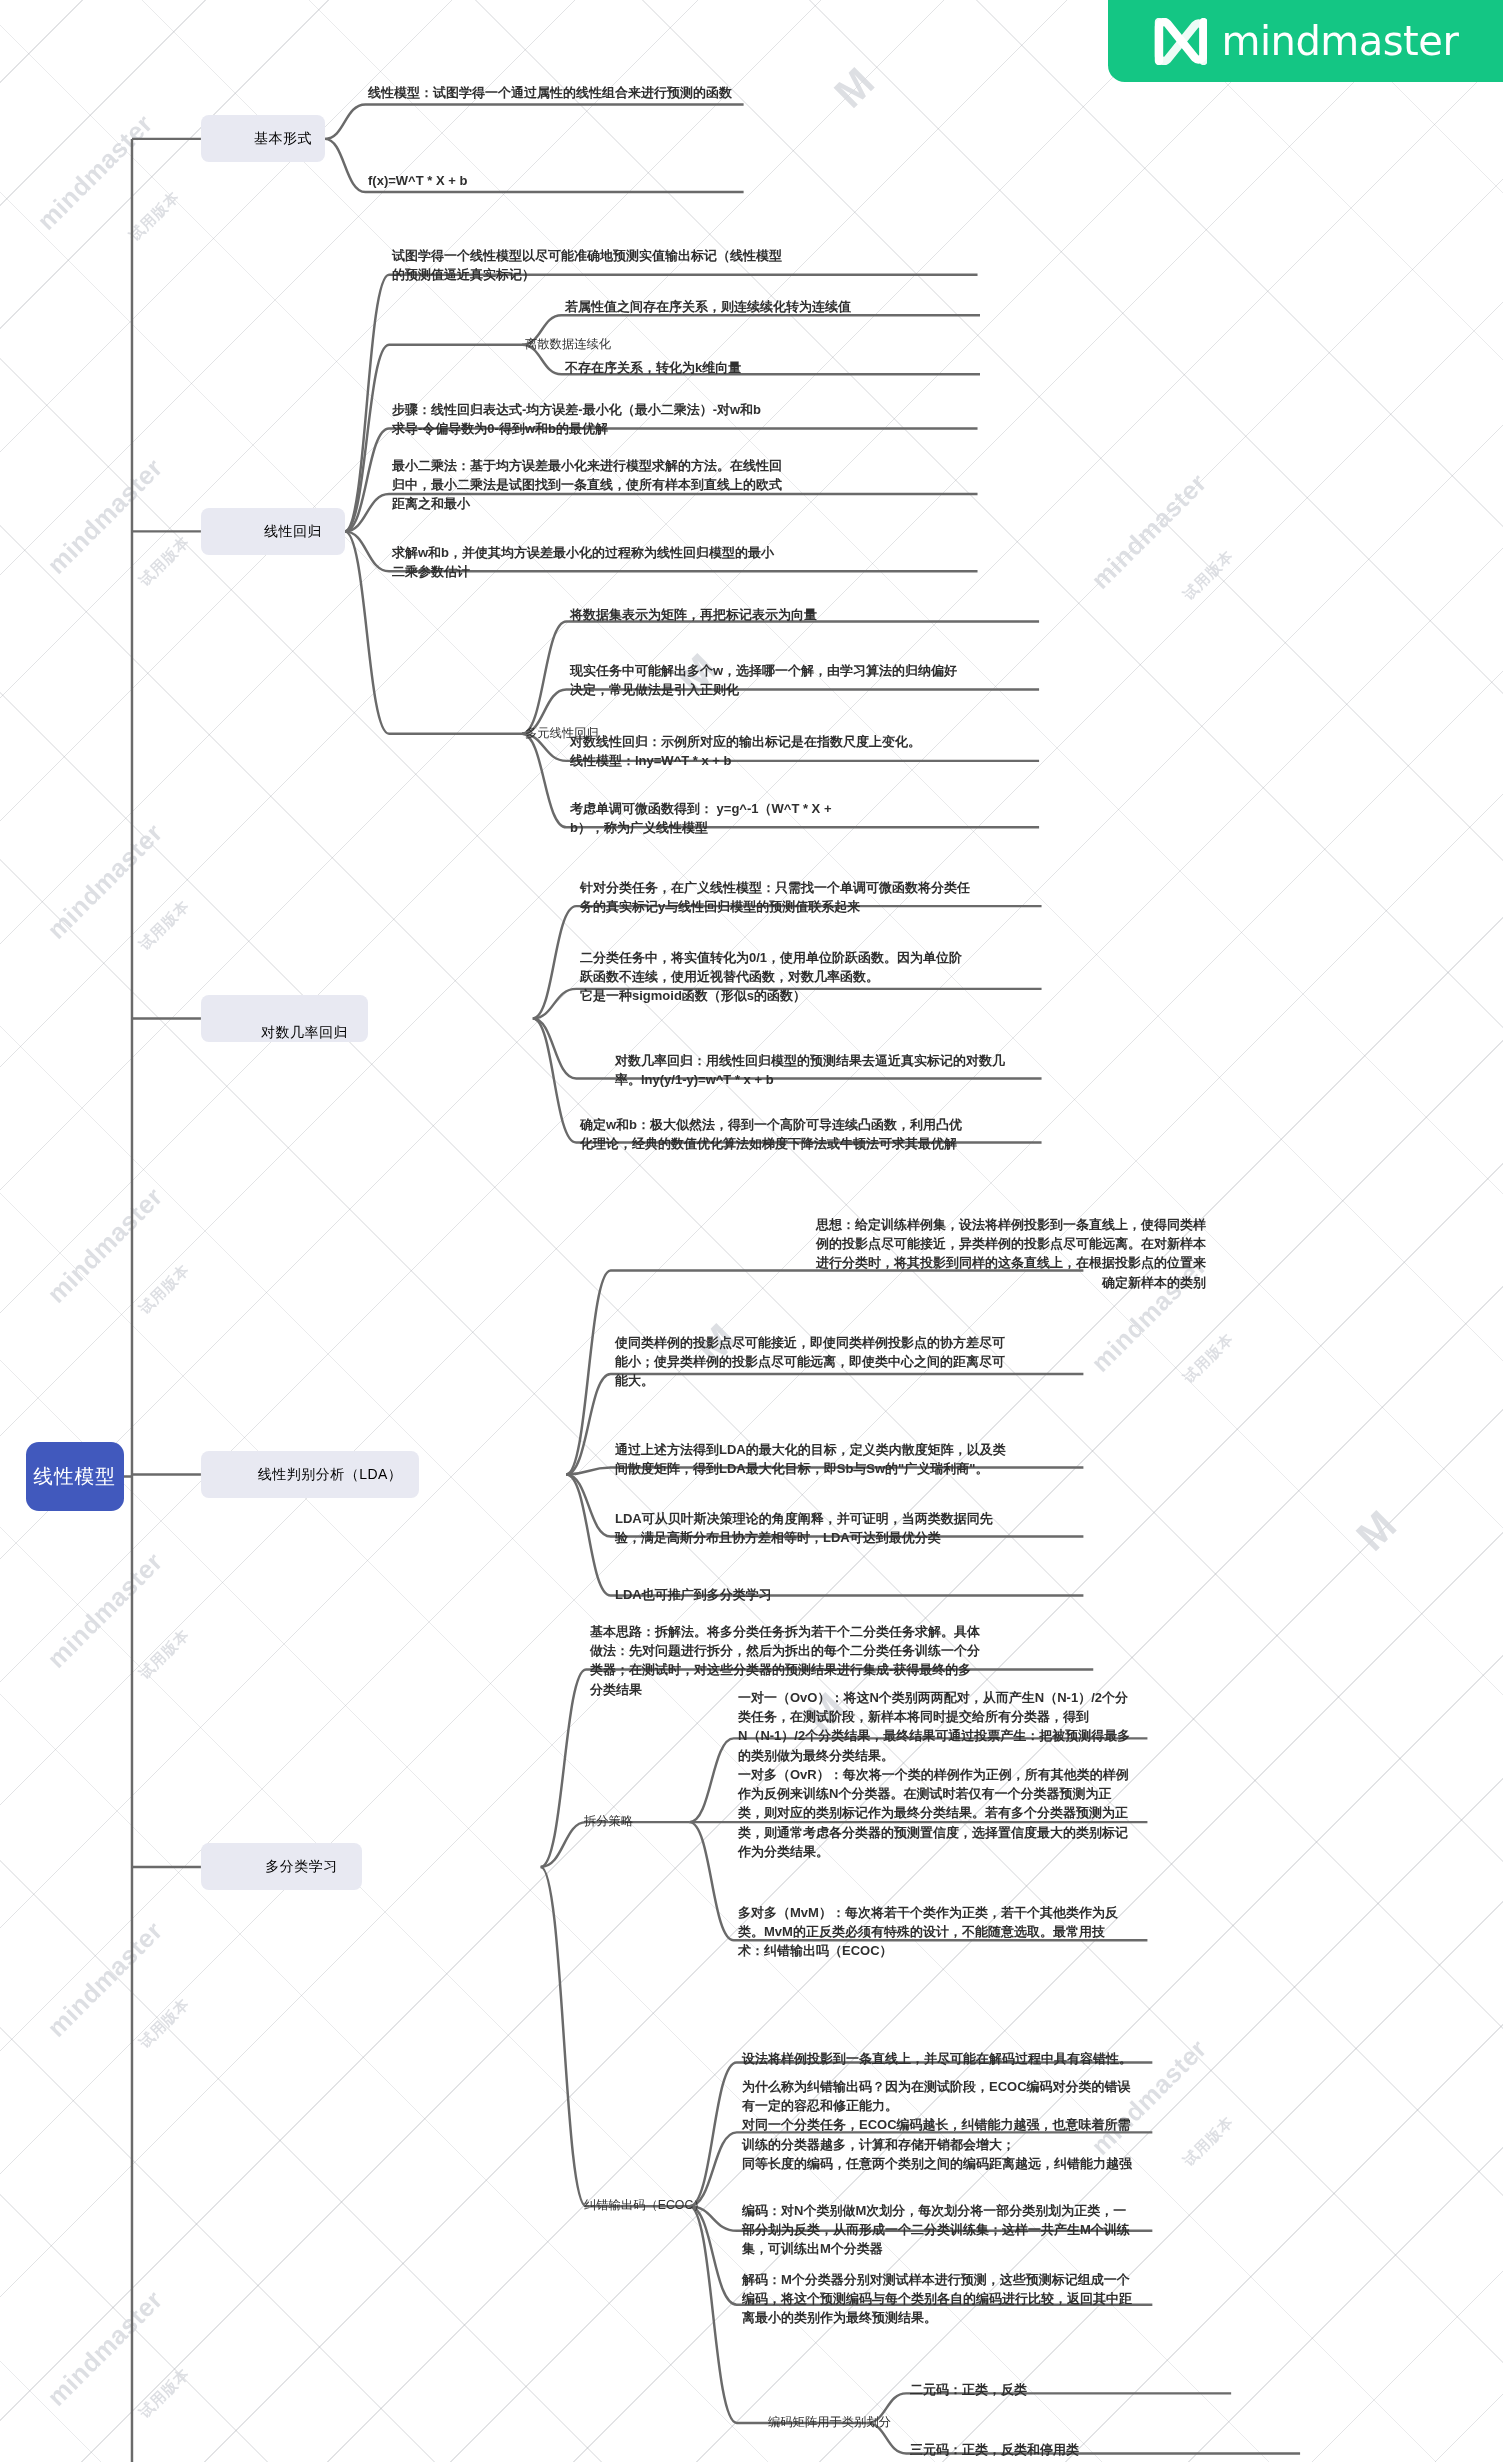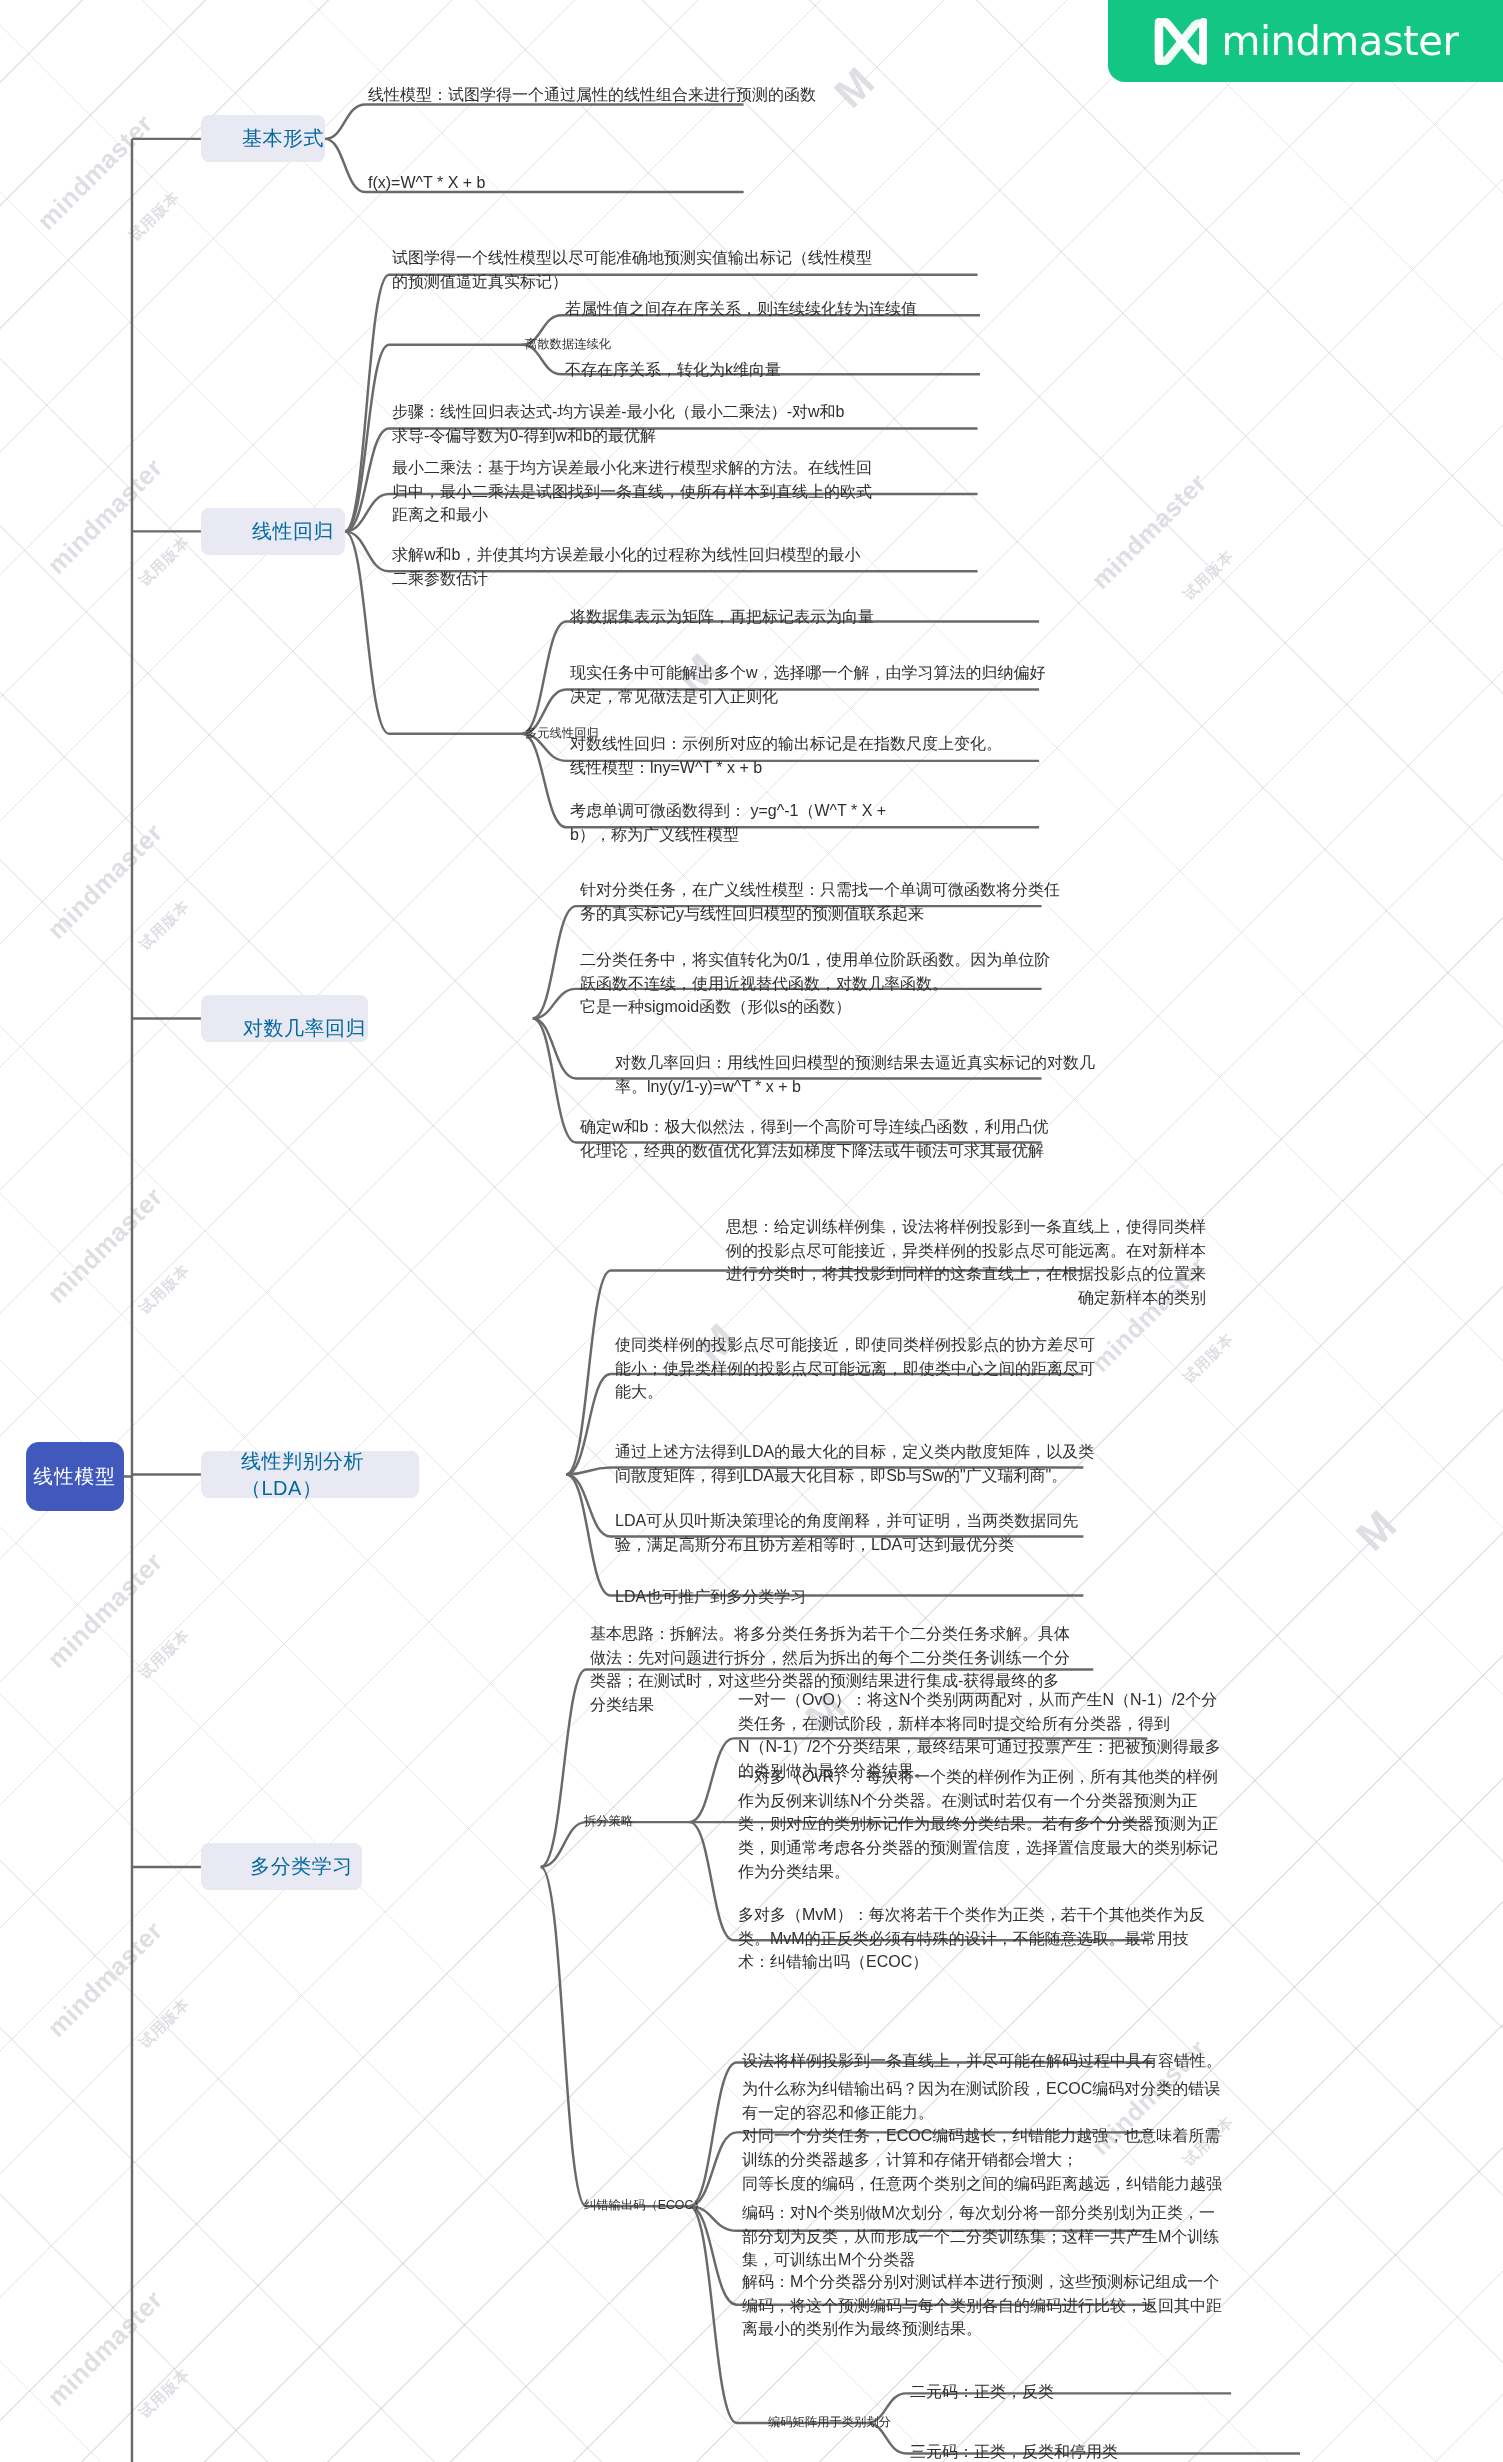--- a/index.html
+++ b/index.html
@@ -48,31 +48,32 @@
 
   
   .node{position:absolute;z-index:10;box-sizing:border-box;}
 
   .root{
     background:#4159bd;color:#ffffff;border-radius:12.8px;
     display:flex;align-items:center;justify-content:center;
     font-size:19.7px;letter-spacing:1px;
   }
   .lvl2{
-    background:#e8e9f2;color:#0369a1;border-radius:7.9px;
+    background:#e8e9f2;color:#000000;border-radius:7.9px;
     display:flex;align-items:center;justify-content:center;
-    font-size:20px;letter-spacing:0.5px;padding-left:40px;
+    font-size:14px;letter-spacing:0.5px;padding-left:40px;
   }
   .lvl3{
     color:#2f2f2f;font-size:12.3px;line-height:1.05;
     display:flex;align-items:center;
   }
   .leaf{
-    color:#2f2f2f;font-size:16px;line-height:1.48;
+    color:#2f2f2f;font-size:13px;line-height:1.48;
     white-space:pre-line;
+    font-weight:bold;
   }
 </style>
 </head>
 <body>
 
 <div id="watermarks">
   <div class="hatch"></div>
   <div class="hatch2"></div>
 
   <div class="wm wm-logo" style="left:19.7px;  top:158px;  transform:rotate(-45deg);">mindmaster</div>

